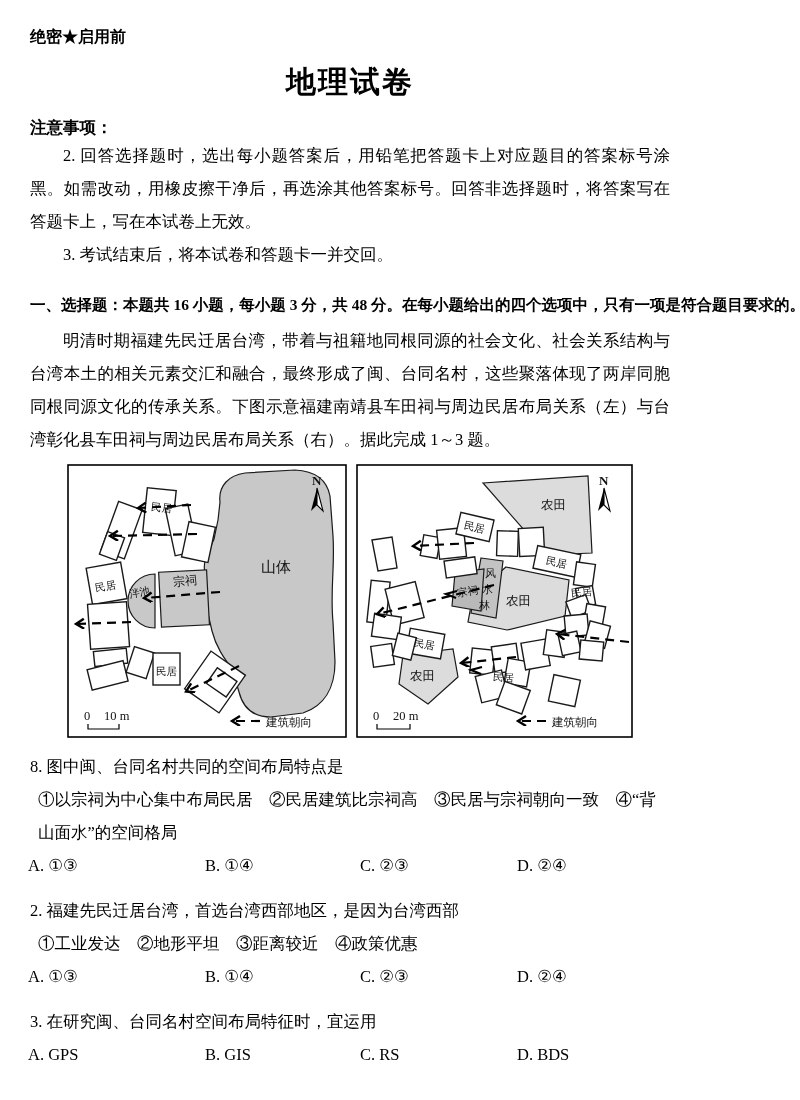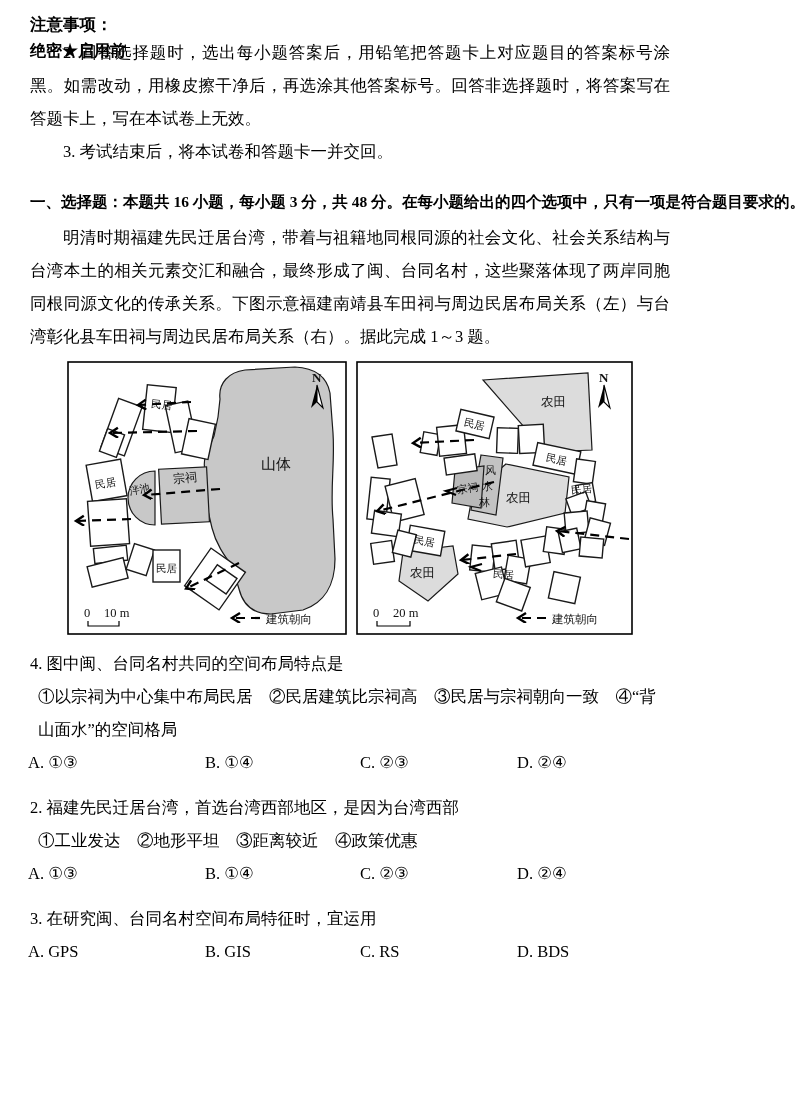--- a/index.html
+++ b/index.html
@@ -26,20 +26,21 @@
   .opts{margin:0 20px;padding-left:8px;display:grid;grid-template-columns:177px 155px 157px auto;
         font-size:16.5px;line-height:33px;}
   .footer{position:absolute;top:1046px;left:0;width:100%;text-align:center;font-size:15.5px;}
 </style>
 </head>
 <body>
 
 <div class="page">
 
   <div class="secrecy">绝密★启用前</div>
+  <h1 class="title">地理试卷</h1>
 
   <div class="notice-heading">注意事项：</div>
   <p class="body-line">2. 回答选择题时，选出每小题答案后，用铅笔把答题卡上对应题目的答案标号涂黑。如需改动，用橡皮擦干净后，再选涂其他答案标号。回答非选择题时，将答案写在答题卡上，写在本试卷上无效。</p>
   <p class="body-line">3. 考试结束后，将本试卷和答题卡一并交回。</p>
 
   <div class="section-heading">一、选择题：本题共 16 小题，每小题 3 分，共 48 分。在每小题给出的四个选项中，只有一项是符合题目要求的。</div>
   <p class="passage">明清时期福建先民迁居台湾，带着与祖籍地同根同源的社会文化、社会关系结构与台湾本土的相关元素交汇和融合，最终形成了闽、台同名村，这些聚落体现了两岸同胞同根同源文化的传承关系。下图示意福建南靖县车田祠与周边民居布局关系（左）与台湾彰化县车田祠与周边民居布局关系（右）。据此完成 1～3 题。</p>
 
   <div class="figure">
 
@@ -183,21 +184,21 @@
       </g>
 
       <g>
         <path class="dash" d="M190,257 L163,257" marker-end="url(#ahR)" stroke-width="1.8" stroke-dasharray="6 4"></path>
         <text x="196" y="262" font-size="11.5">建筑朝向</text>
       </g>
     </svg>
   </div>
 
   <div class="qblock">
-    <p class="q-stem">4. 图中闽、台同名村共同的空间布局特点是</p>
+    <p class="q-stem">8. 图中闽、台同名村共同的空间布局特点是</p>
     <p class="q-sub">①以宗祠为中心集中布局民居　②民居建筑比宗祠高　③民居与宗祠朝向一致　④“背山面水”的空间格局</p>
     <div class="opts">
       <span>A. ①③</span>
       <span>B. ①④</span>
       <span>C. ②③</span>
       <span>D. ②④</span>
     </div>
   </div>
 
   <div class="qblock">

